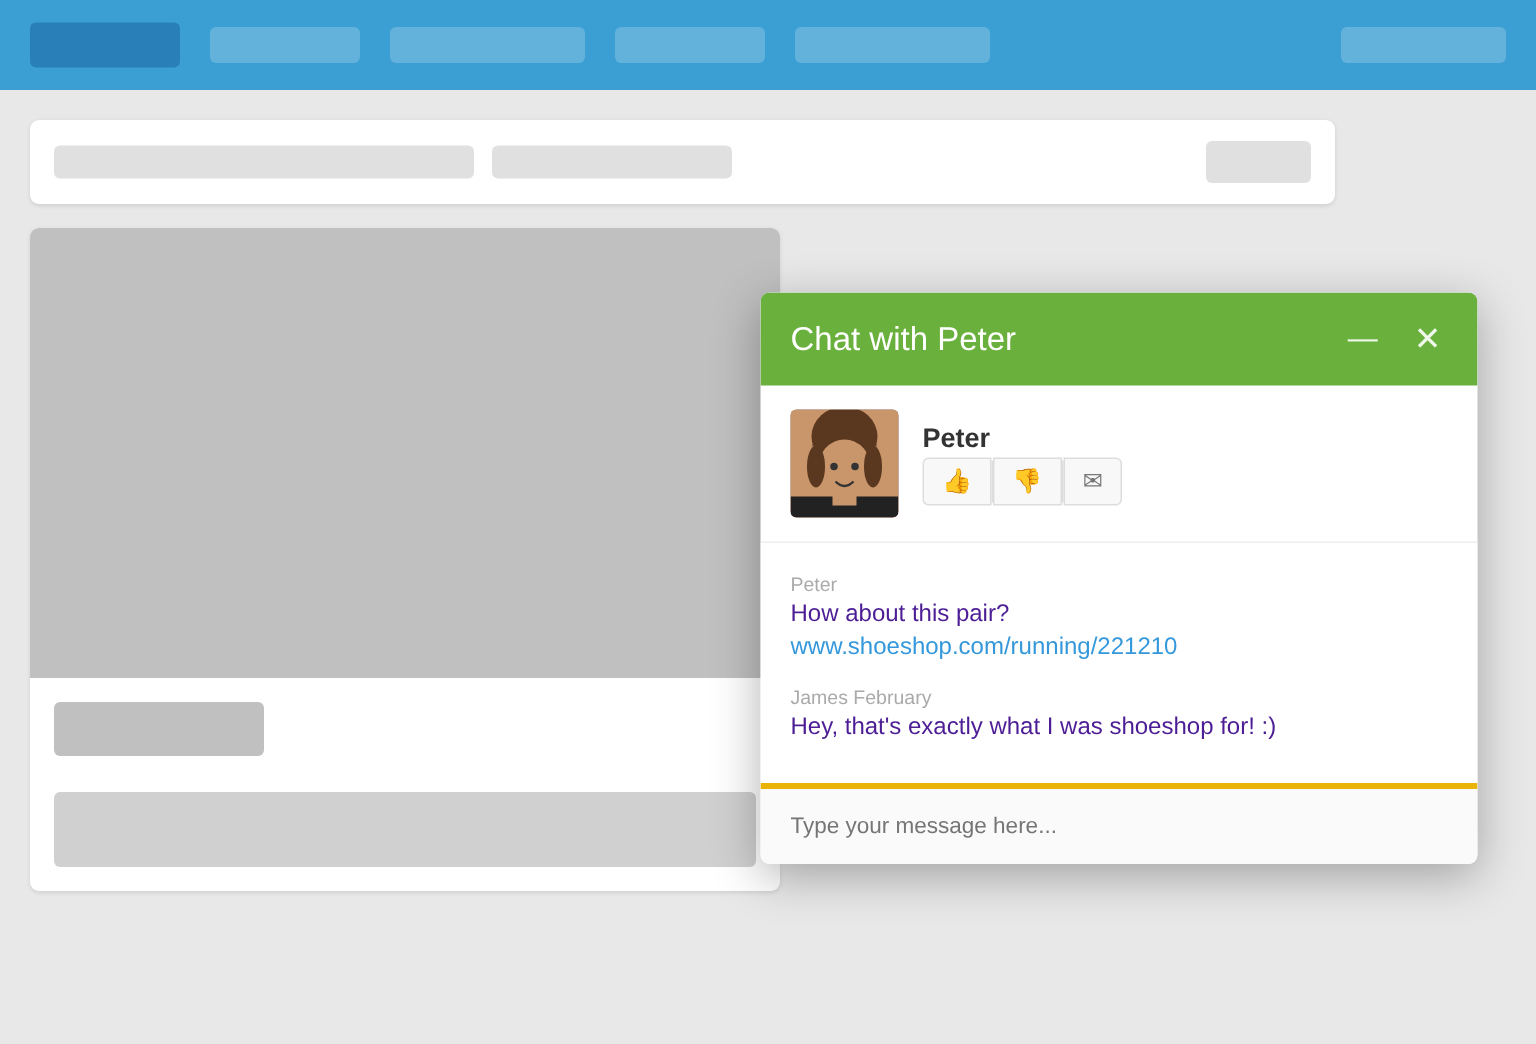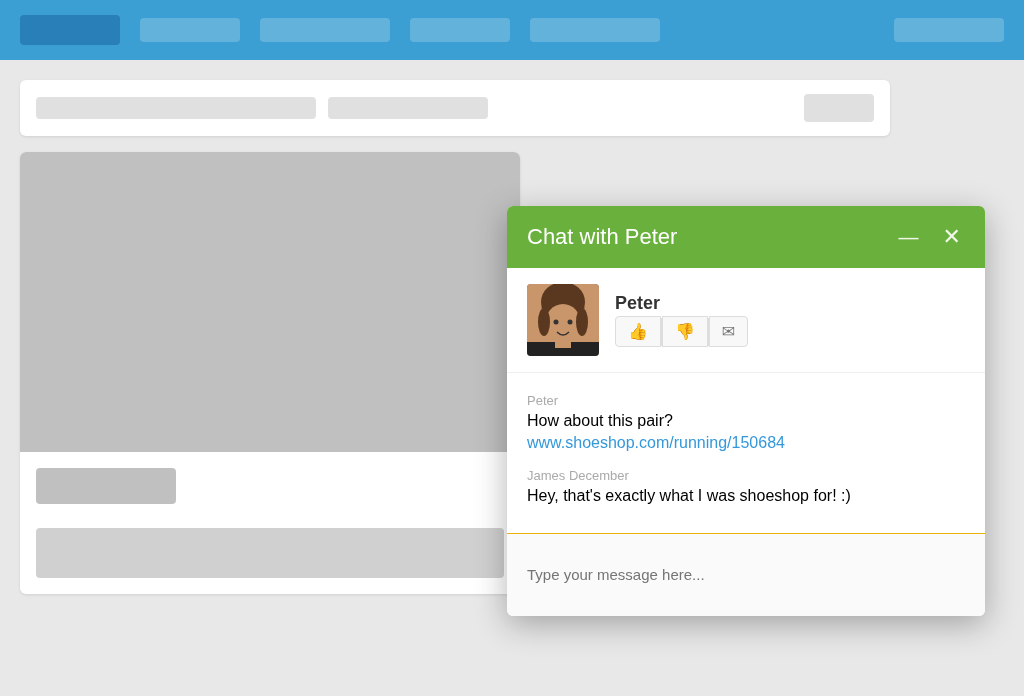--- a/index.html
+++ b/index.html
@@ -110,21 +110,21 @@
     .card-footer-mock {
       background: #d0d0d0;
       border-radius: 4px;
       height: 50px;
       margin: 8px 16px 16px;
     }
 
     
     .chat-modal {
       position: absolute;
-      top: 206px;
+      top: 195px;
       left: 507px;
       width: 478px;
       background: #fff;
       border-radius: 6px;
       box-shadow: 0 8px 32px rgba(0,0,0,0.3);
       overflow: hidden;
       z-index: 100;
     }
 
     .chat-header {
@@ -240,36 +240,36 @@
     }
 
     .message-sender {
       font-size: 13px;
       color: #aaa;
       margin-bottom: 4px;
     }
 
     .message-text {
       font-size: 16px;
-      color: #000000;
+      color: #4c1d95;
       margin-bottom: 4px;
     }
 
     .message-link {
       font-size: 16px;
       color: #3498db;
       text-decoration: none;
       display: block;
       margin-bottom: 16px;
     }
 
     
     .chat-input-area {
-      border-top: 1px solid #eab308;
-      padding: 32px 20px;
+      border-top: 4px solid #eab308;
+      padding: 16px 20px;
       background: #fafafa;
     }
 
     .chat-input {
       width: 100%;
       border: none;
       background: transparent;
       font-size: 15px;
       color: #aaa;
       outline: none;
@@ -349,22 +349,22 @@
         <button class="agent-action-btn">👎</button>
         <div class="agent-action-divider"></div>
         <button class="agent-action-btn">✉</button>
       </div>
     </div>
   </div>
 
   <div class="chat-messages">
     <div class="message-sender">Peter</div>
     <div class="message-text">How about this pair?</div>
-    <a class="message-link" href="#">www.shoeshop.com/running/150684</a>
-
-    <div class="message-sender">James December</div>
+    <a class="message-link" href="#">www.shoeshop.com/running/221210</a>
+
+    <div class="message-sender">James February</div>
     <div class="message-text">Hey, that's exactly what I was shoeshop for! :)</div>
   </div>
 
   <div class="chat-input-area">
     <input class="chat-input" type="text" placeholder="Type your message here..." style="">
   </div>
 </div>
 
 </body></html>

